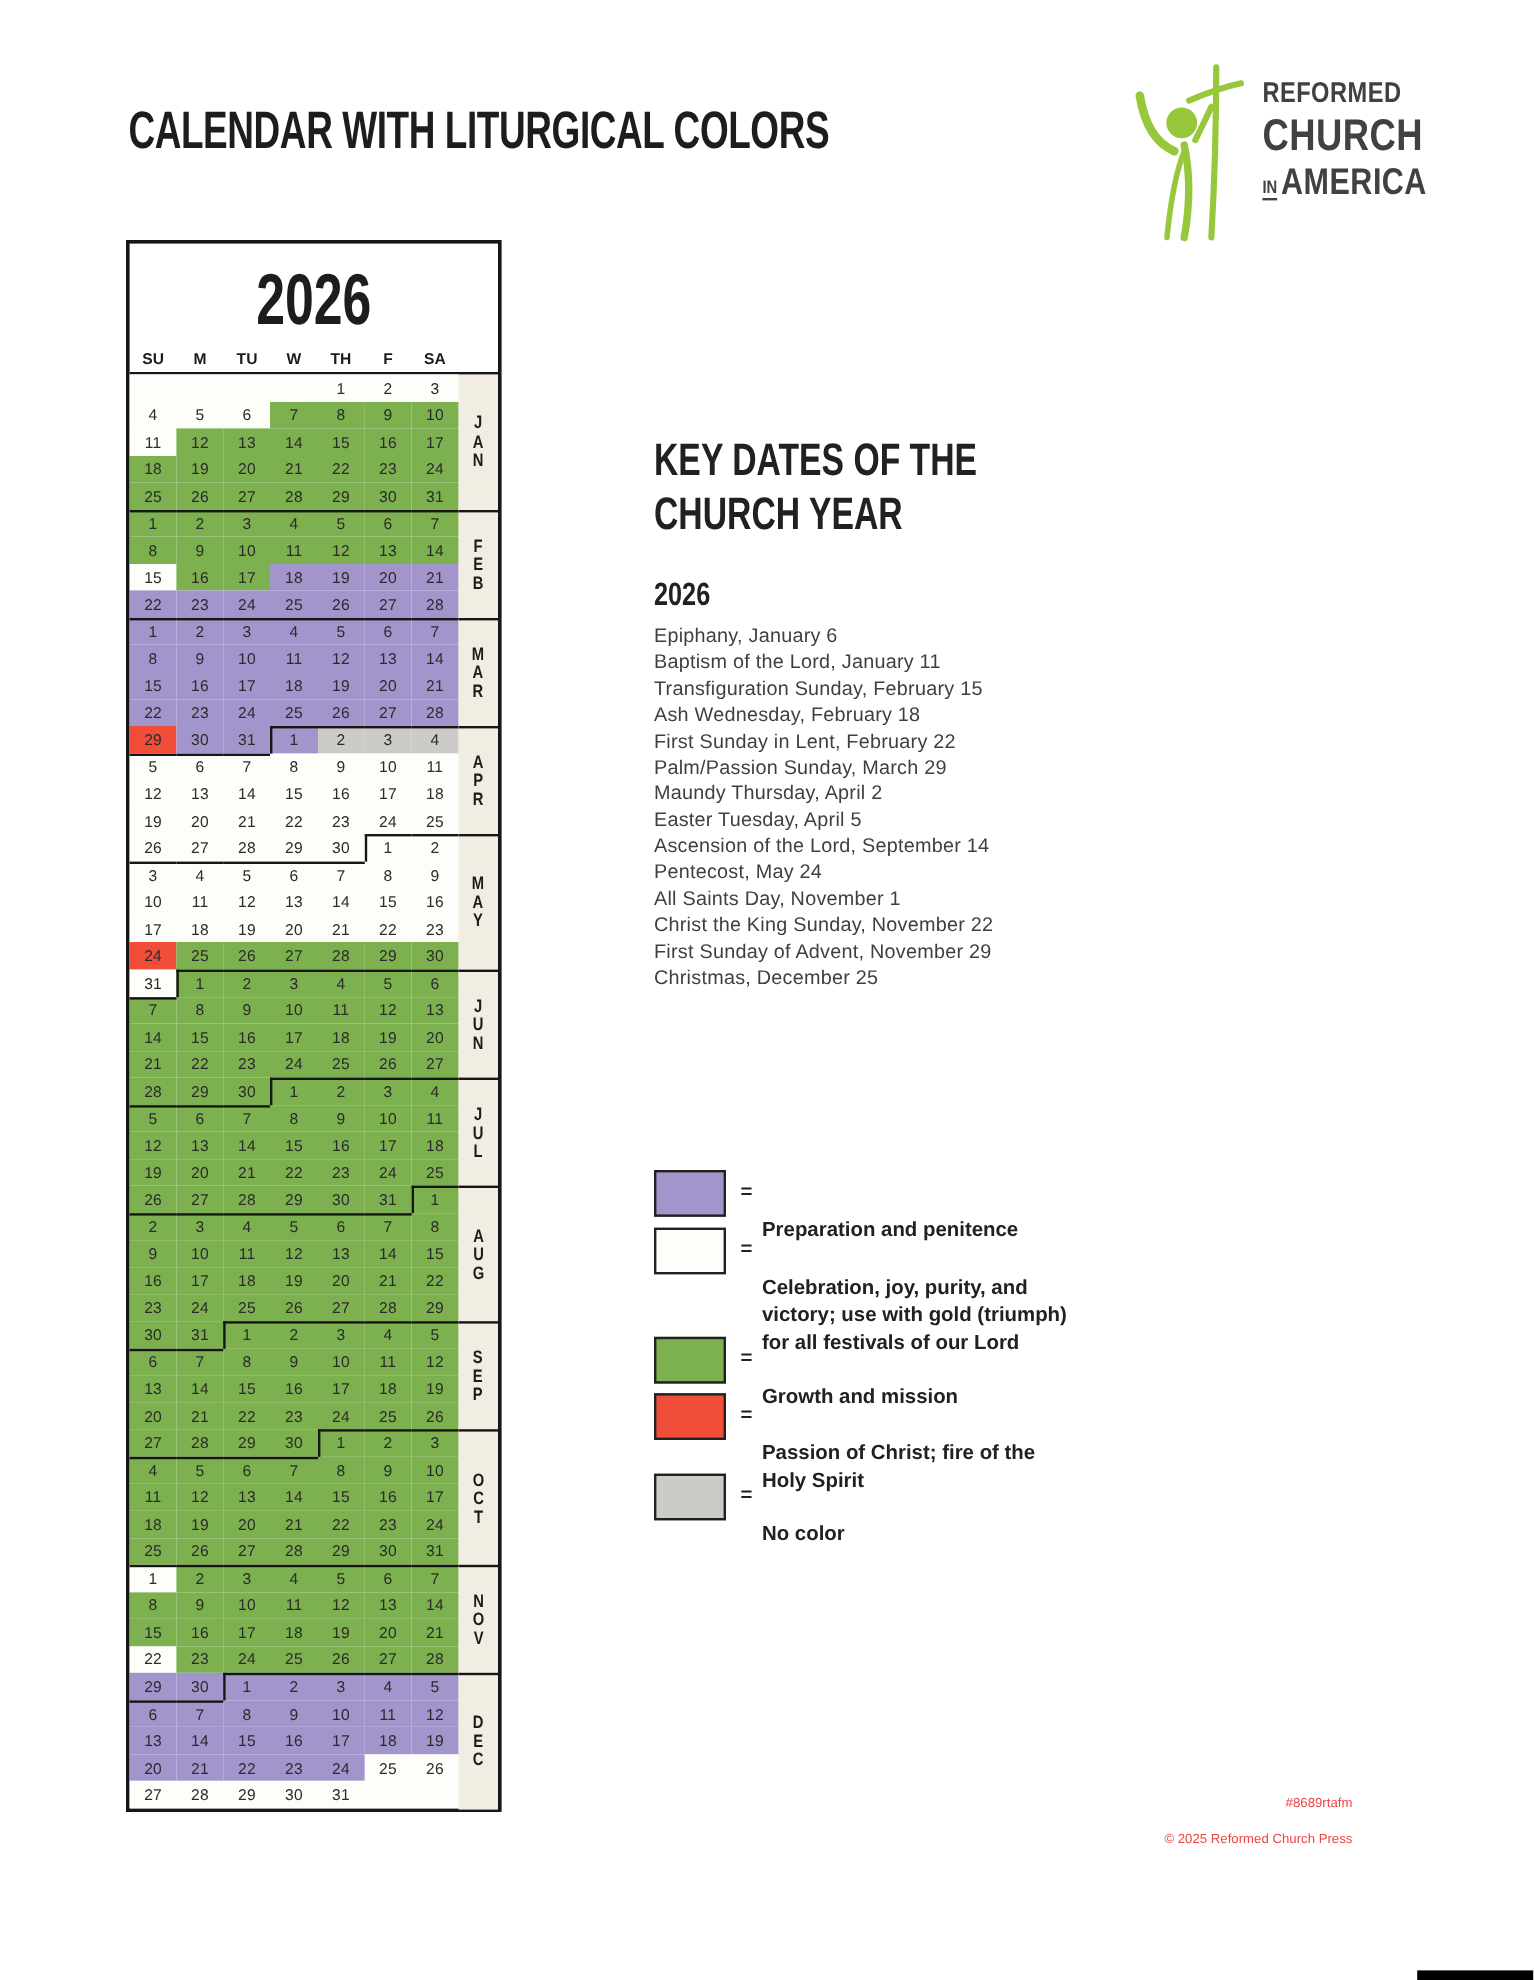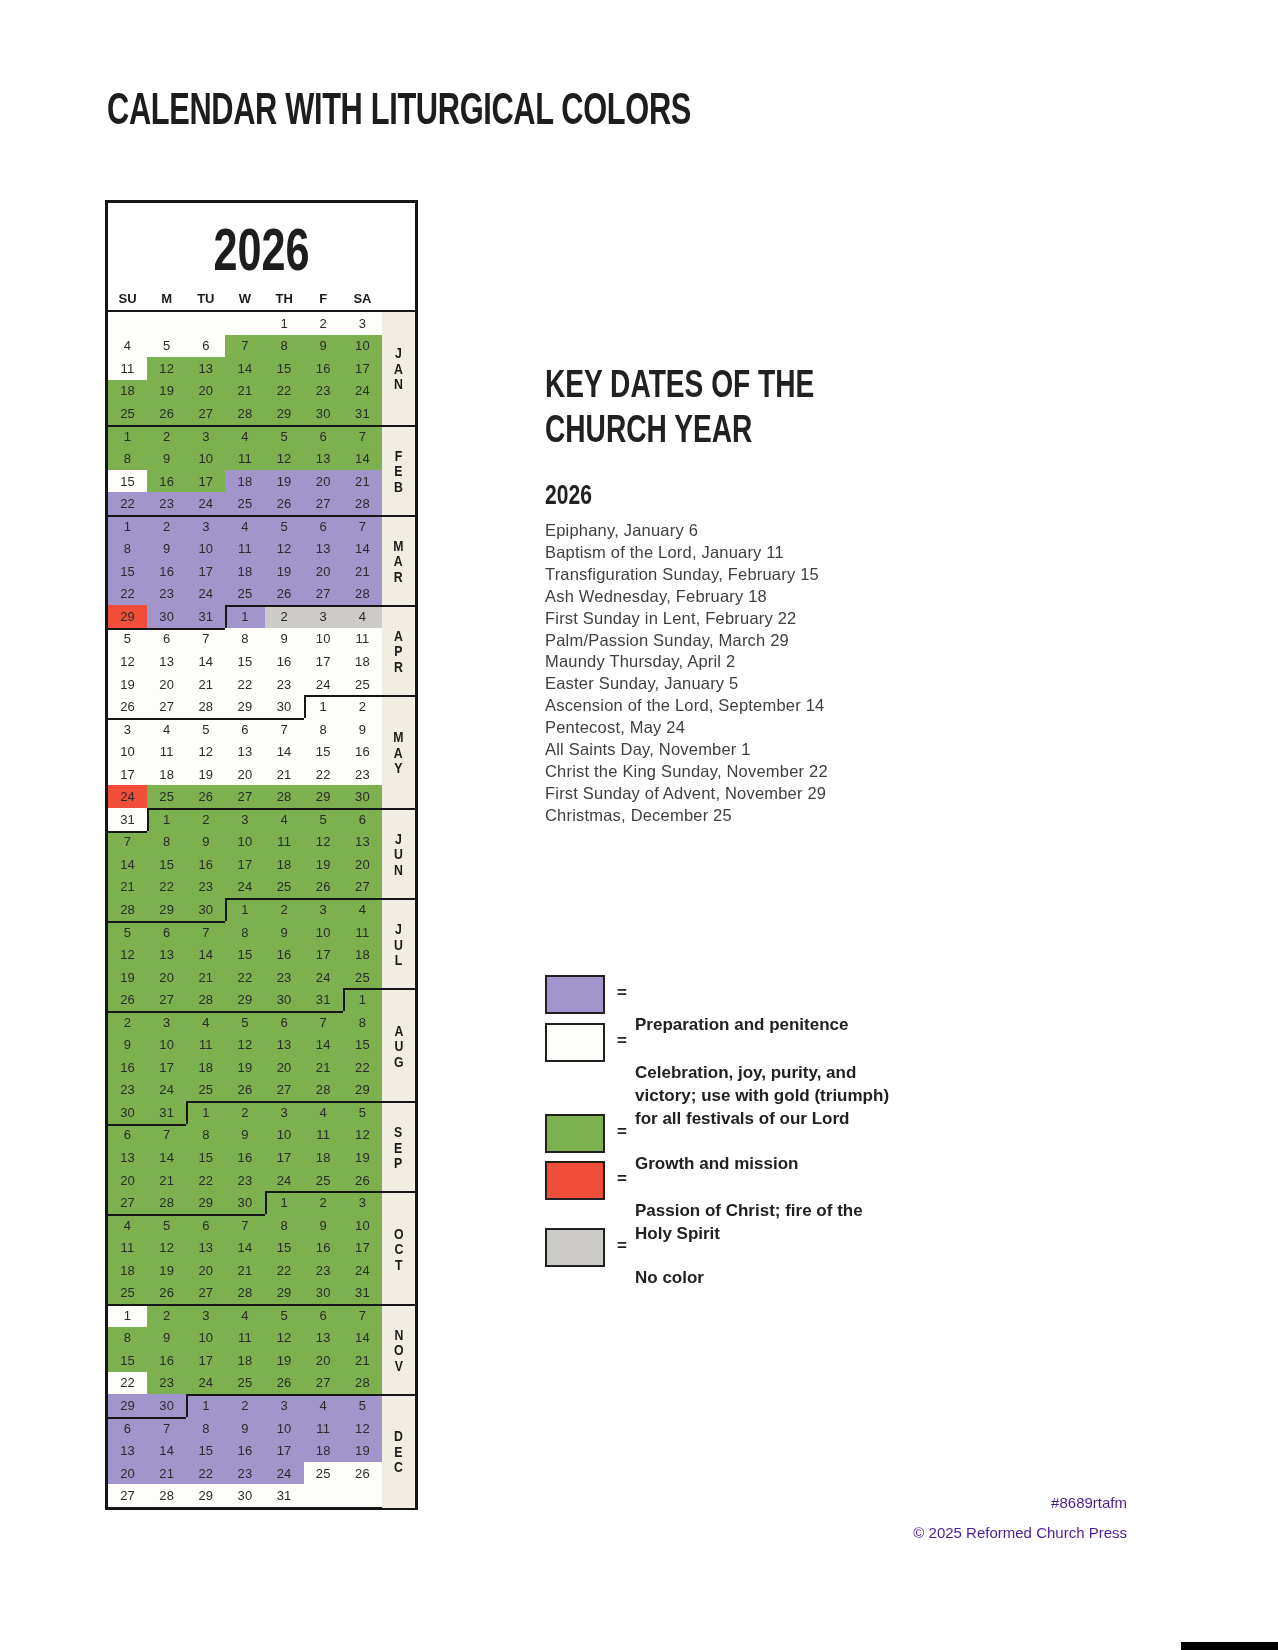--- a/index.html
+++ b/index.html
@@ -58,32 +58,53 @@
   
   .legend{position:absolute;left:545px;top:0;width:460px;}
   .leg-item{position:absolute;display:flex;align-items:flex-start;}
   .leg-swatch{width:56px;height:35px;border:2px solid #232021;flex:none;}
   .leg-text{display:flex;margin-left:12px;margin-top:6px;font-size:17px;font-weight:700;
             line-height:23px;color:#232021;}
   .leg-eq{width:18px;flex:none;}
   .leg-label{white-space:pre-line;width:330px;margin-top:32px;}
 
   
-  .footer{position:absolute;right:151px;top:1488px;text-align:right;font-size:15px;
-          color:#4c1d95;line-height:30px;}
+  .footer{position:absolute;right:151px;top:1488px;text-align:right;font-size:11px;
+          color:#ef4444;line-height:30px;}
 
   .edge-bar{position:absolute;right:0;bottom:0;width:97px;height:8px;background:#000;}
 </style>
 </head>
 <body>
 
 <div class="page">
 
   <div class="title">CALENDAR WITH LITURGICAL COLORS</div>
 
+  <div class="logo">
+    <svg width="110" height="150" viewBox="0 0 100 146">
+      <g fill="none" stroke="#97c83c" stroke-linecap="round">
+        <path d="M70,4 C70,58 68,108 66,142" stroke-width="5"></path>
+        <path d="M48,31 C62,25 76,20 90,17" stroke-width="5"></path>
+        <path d="M8,27 C12,52 22,66 36,72" stroke-width="7"></path>
+        <path d="M53,63 C58,53 62,45 66,36" stroke-width="5"></path>
+        <path d="M44,67 C50,95 48,120 44,142" stroke-width="6"></path>
+        <path d="M30,142 C33,112 37,88 45,70" stroke-width="4.5"></path>
+      </g>
+      <circle cx="42" cy="49" r="12.5" fill="#97c83c"></circle>
+    </svg>
+    <div class="logo-text">
+      <div class="lt1">REFORMED</div>
+      <div class="lt2">CHURCH</div>
+      <div class="lt3">
+        <span class="ltin">IN</span>
+        <span class="lt3a">AMERICA</span>
+      </div>
+    </div>
+  </div>
 
   <div class="cal">
     <div class="cal-head">
       <div class="cal-year">
         <span class="cond">2026</span>
       </div>
       <div class="dow" id="dowRow">
           <span>SU</span>
           <span>M</span>
           <span>TU</span>
@@ -563,21 +584,21 @@
       <span>2026</span>
     </div>
     <div class="kd-list" id="kdList">
         <div>Epiphany, January 6</div>
         <div>Baptism of the Lord, January 11</div>
         <div>Transfiguration Sunday, February 15</div>
         <div>Ash Wednesday, February 18</div>
         <div>First Sunday in Lent, February 22</div>
         <div>Palm/Passion Sunday, March 29</div>
         <div>Maundy Thursday, April 2</div>
-        <div>Easter Sunday, January 5</div>
+        <div>Easter Tuesday, April 5</div>
         <div>Ascension of the Lord, September 14</div>
         <div>Pentecost, May 24</div>
         <div>All Saints Day, November 1</div>
         <div>Christ the King Sunday, November 22</div>
         <div>First Sunday of Advent, November 29</div>
         <div>Christmas, December 25</div>
       </div>
   </div>
 
   <div class="legend" id="legend">

